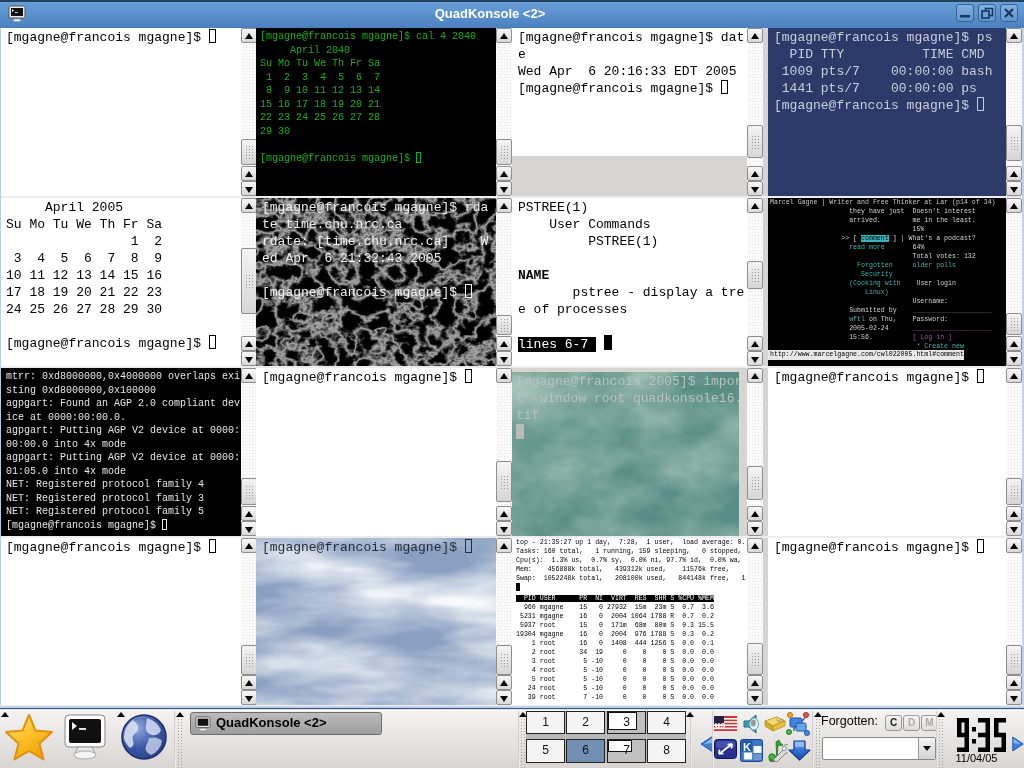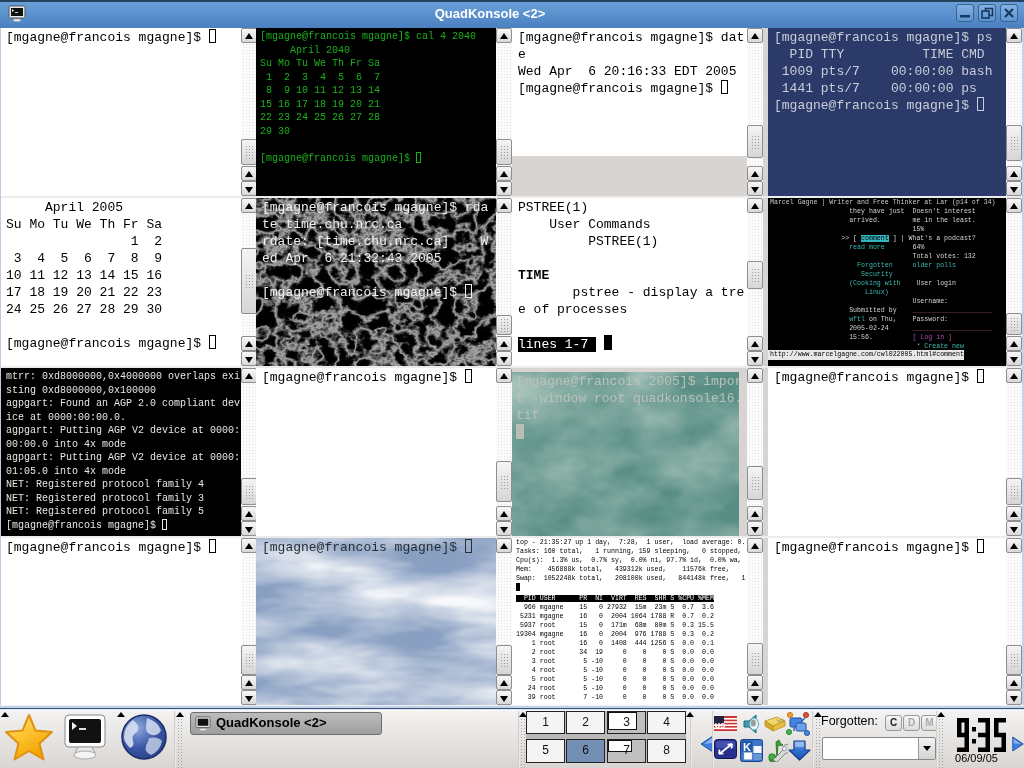--- a/index.html
+++ b/index.html
@@ -182,25 +182,25 @@
 <div class="sbtn u" style="top:0"></div>
 <div class="thumb" style="top:117px;height:20px"></div>
 <div class="sbtn u" style="top:138px"></div>
 <div class="sbtn d" style="top:153px"></div>
 </div>
 <div class="cell" style="left:512px;top:198px;width:235px;height:168px;background:#fff">
     <pre class="f13" style="color:#000;top:1px;left:6px;">PSTREE(1)
     User Commands
          PSTREE(1)
 
-<b>TIME</b>
+<b>NAME</b>
        pstree - display a tre
 e of processes
 
-<span style="background:#000;color:#fff">lines 1-7 </span> <span style="display:inline-block;width:8px;height:15px;background:#000;vertical-align:-2px"></span></pre>
+<span style="background:#000;color:#fff">lines 6-7 </span> <span style="display:inline-block;width:8px;height:15px;background:#000;vertical-align:-2px"></span></pre>
   </div>
 <div class="sb" style="left:747px;top:198px;height:168px">
 <div class="track"></div>
 <div class="sbtn u" style="top:0"></div>
 <div class="thumb" style="top:63px;height:28px"></div>
 <div class="sbtn u" style="top:138px"></div>
 <div class="sbtn d" style="top:153px"></div>
 </div>
 <div class="cell" style="left:768px;top:198px;width:238px;height:168px;background:#000">
     <pre class="f7" style="color:#d4d4d4;top:0px;left:2px;"><span style="color:#c8c8c8">Marcel Gagne | Writer and Free Thinker at Lar (p14 of 34)</span>
@@ -521,17 +521,17 @@
       <rect x="28.5" y="16.0" width="4.5" height="18.0"></rect>
       <rect x="21" y="29.5" width="12" height="4.5"></rect>
       <rect x="21" y="14.75" width="12" height="4.5"></rect>
       <rect x="37" y="0" width="12" height="4.5"></rect>
       <rect x="44.5" y="16.0" width="4.5" height="18.0"></rect>
       <rect x="37" y="29.5" width="12" height="4.5"></rect>
       <rect x="37" y="0" width="4.5" height="18.0"></rect>
       <rect x="37" y="14.75" width="12" height="4.5"></rect>
     </g>
 </svg>
-<div id="date">06/09/05</div>
+<div id="date">11/04/05</div>
 <svg class="abs" style="left:1011px;top:734px" width="14" height="20" viewBox="0 0 16 20">
 <path d="M2 2 L14 10 L2 18 Z" fill="#3d7fe0" stroke="#1c50a0" stroke-width="1"></path>
 <path d="M3 4 L11 10 L3 9 Z" fill="#8ab4f0"></path>
 </svg>
 
 </body></html>

